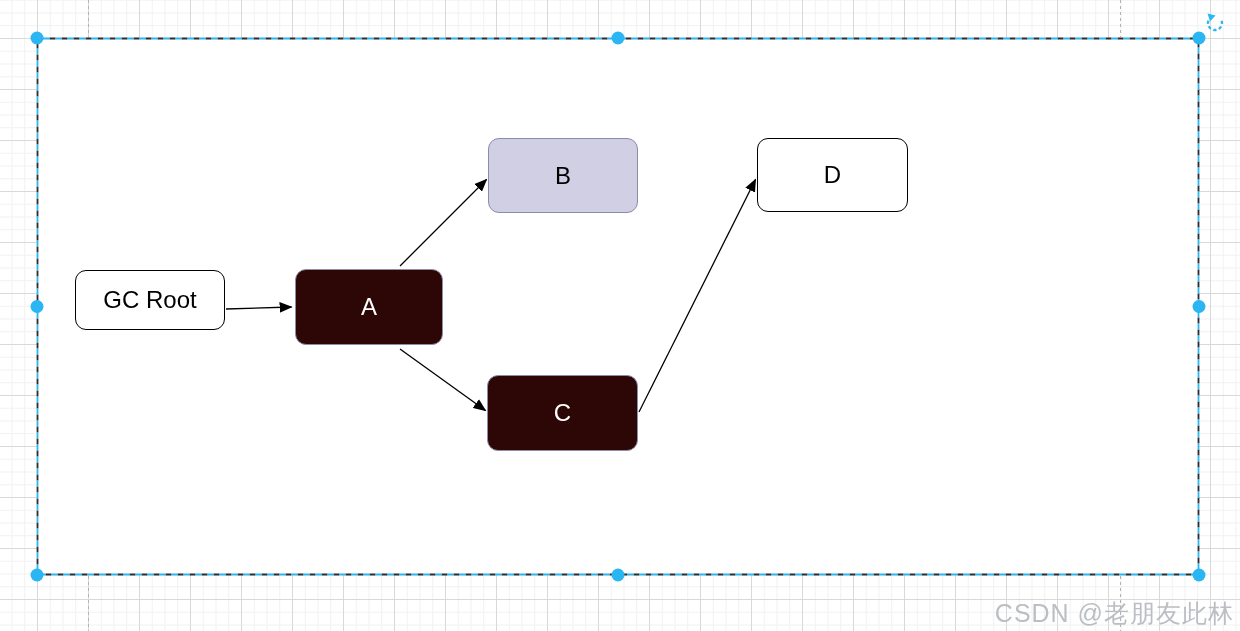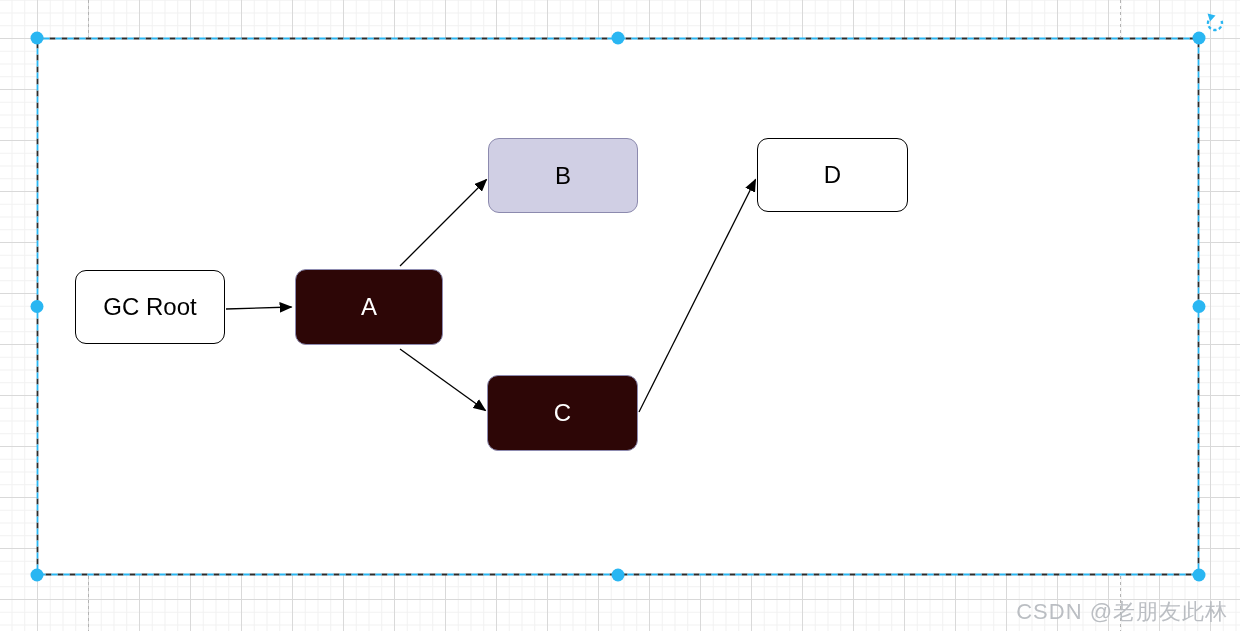--- a/index.html
+++ b/index.html
@@ -40,29 +40,29 @@
     justify-content: center;
     font-size: 24px;
     border-radius: 11px;
     box-sizing: border-box;
     border: 1px solid #000;
     user-select: none;
   }
   .node-plain  { background: #ffffff; border-color: #000000; color: #000000; }
   .node-dark   { background: #2d0606; border-color: #8d8bb0; color: #ffffff; }
   .node-lav    { background: #d0cfe4; border-color: #8c8aae; color: #000000; }
-  .node-gcroot { left: 75px;  top: 270px; width: 150px; height: 74px; }
+  .node-gcroot { left: 75px;  top: 270px; width: 150px; height: 60px; }
   .node-a      { left: 295px; top: 269px; width: 148px; height: 76px; }
   .node-b      { left: 488px; top: 138px; width: 150px; height: 75px; }
   .node-c      { left: 487px; top: 375px; width: 151px; height: 76px; }
   .node-d      { left: 757px; top: 138px; width: 151px; height: 74px; }
   .watermark {
     position: absolute;
-    right: 12px; top: 597px;
-    font-size: 22px;
+    right: 6px; top: 597px;
+    font-size: 25px;
     color: #b4b8bd;
     opacity: 0.9;
     white-space: nowrap;
     letter-spacing: 1px;
   }
 </style>
 </head>
 <body>
 
 <div class="canvas">

